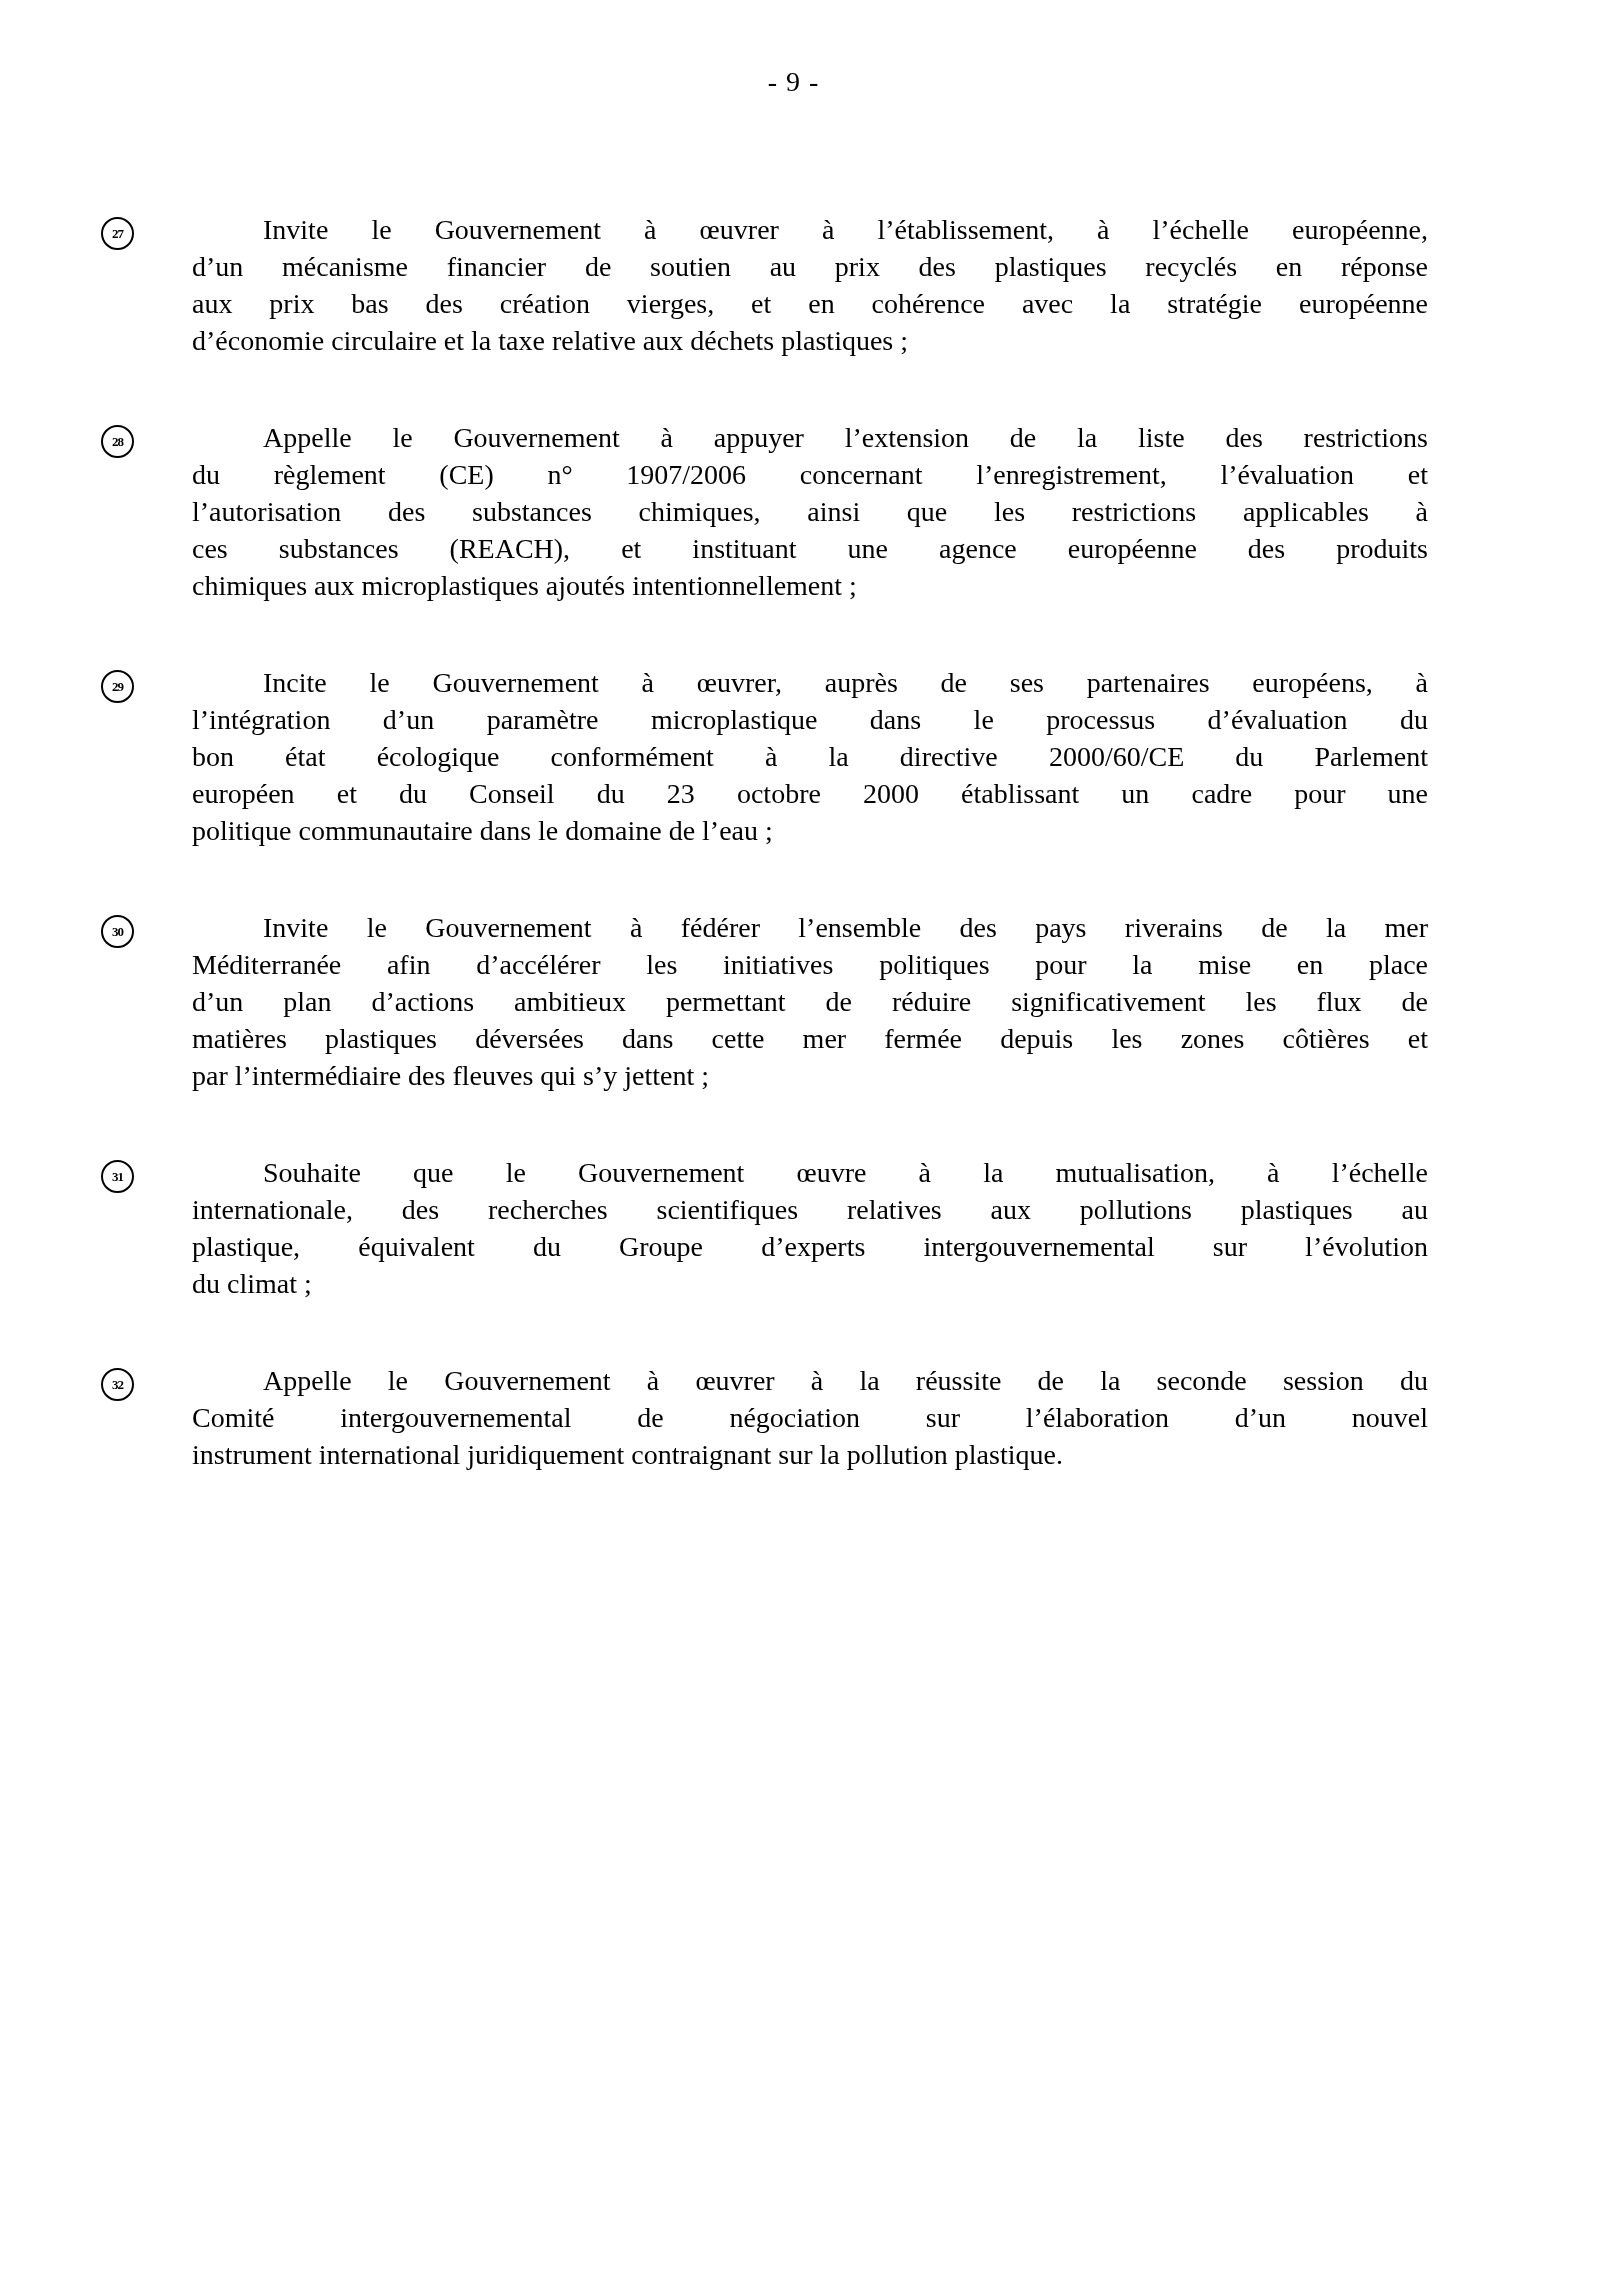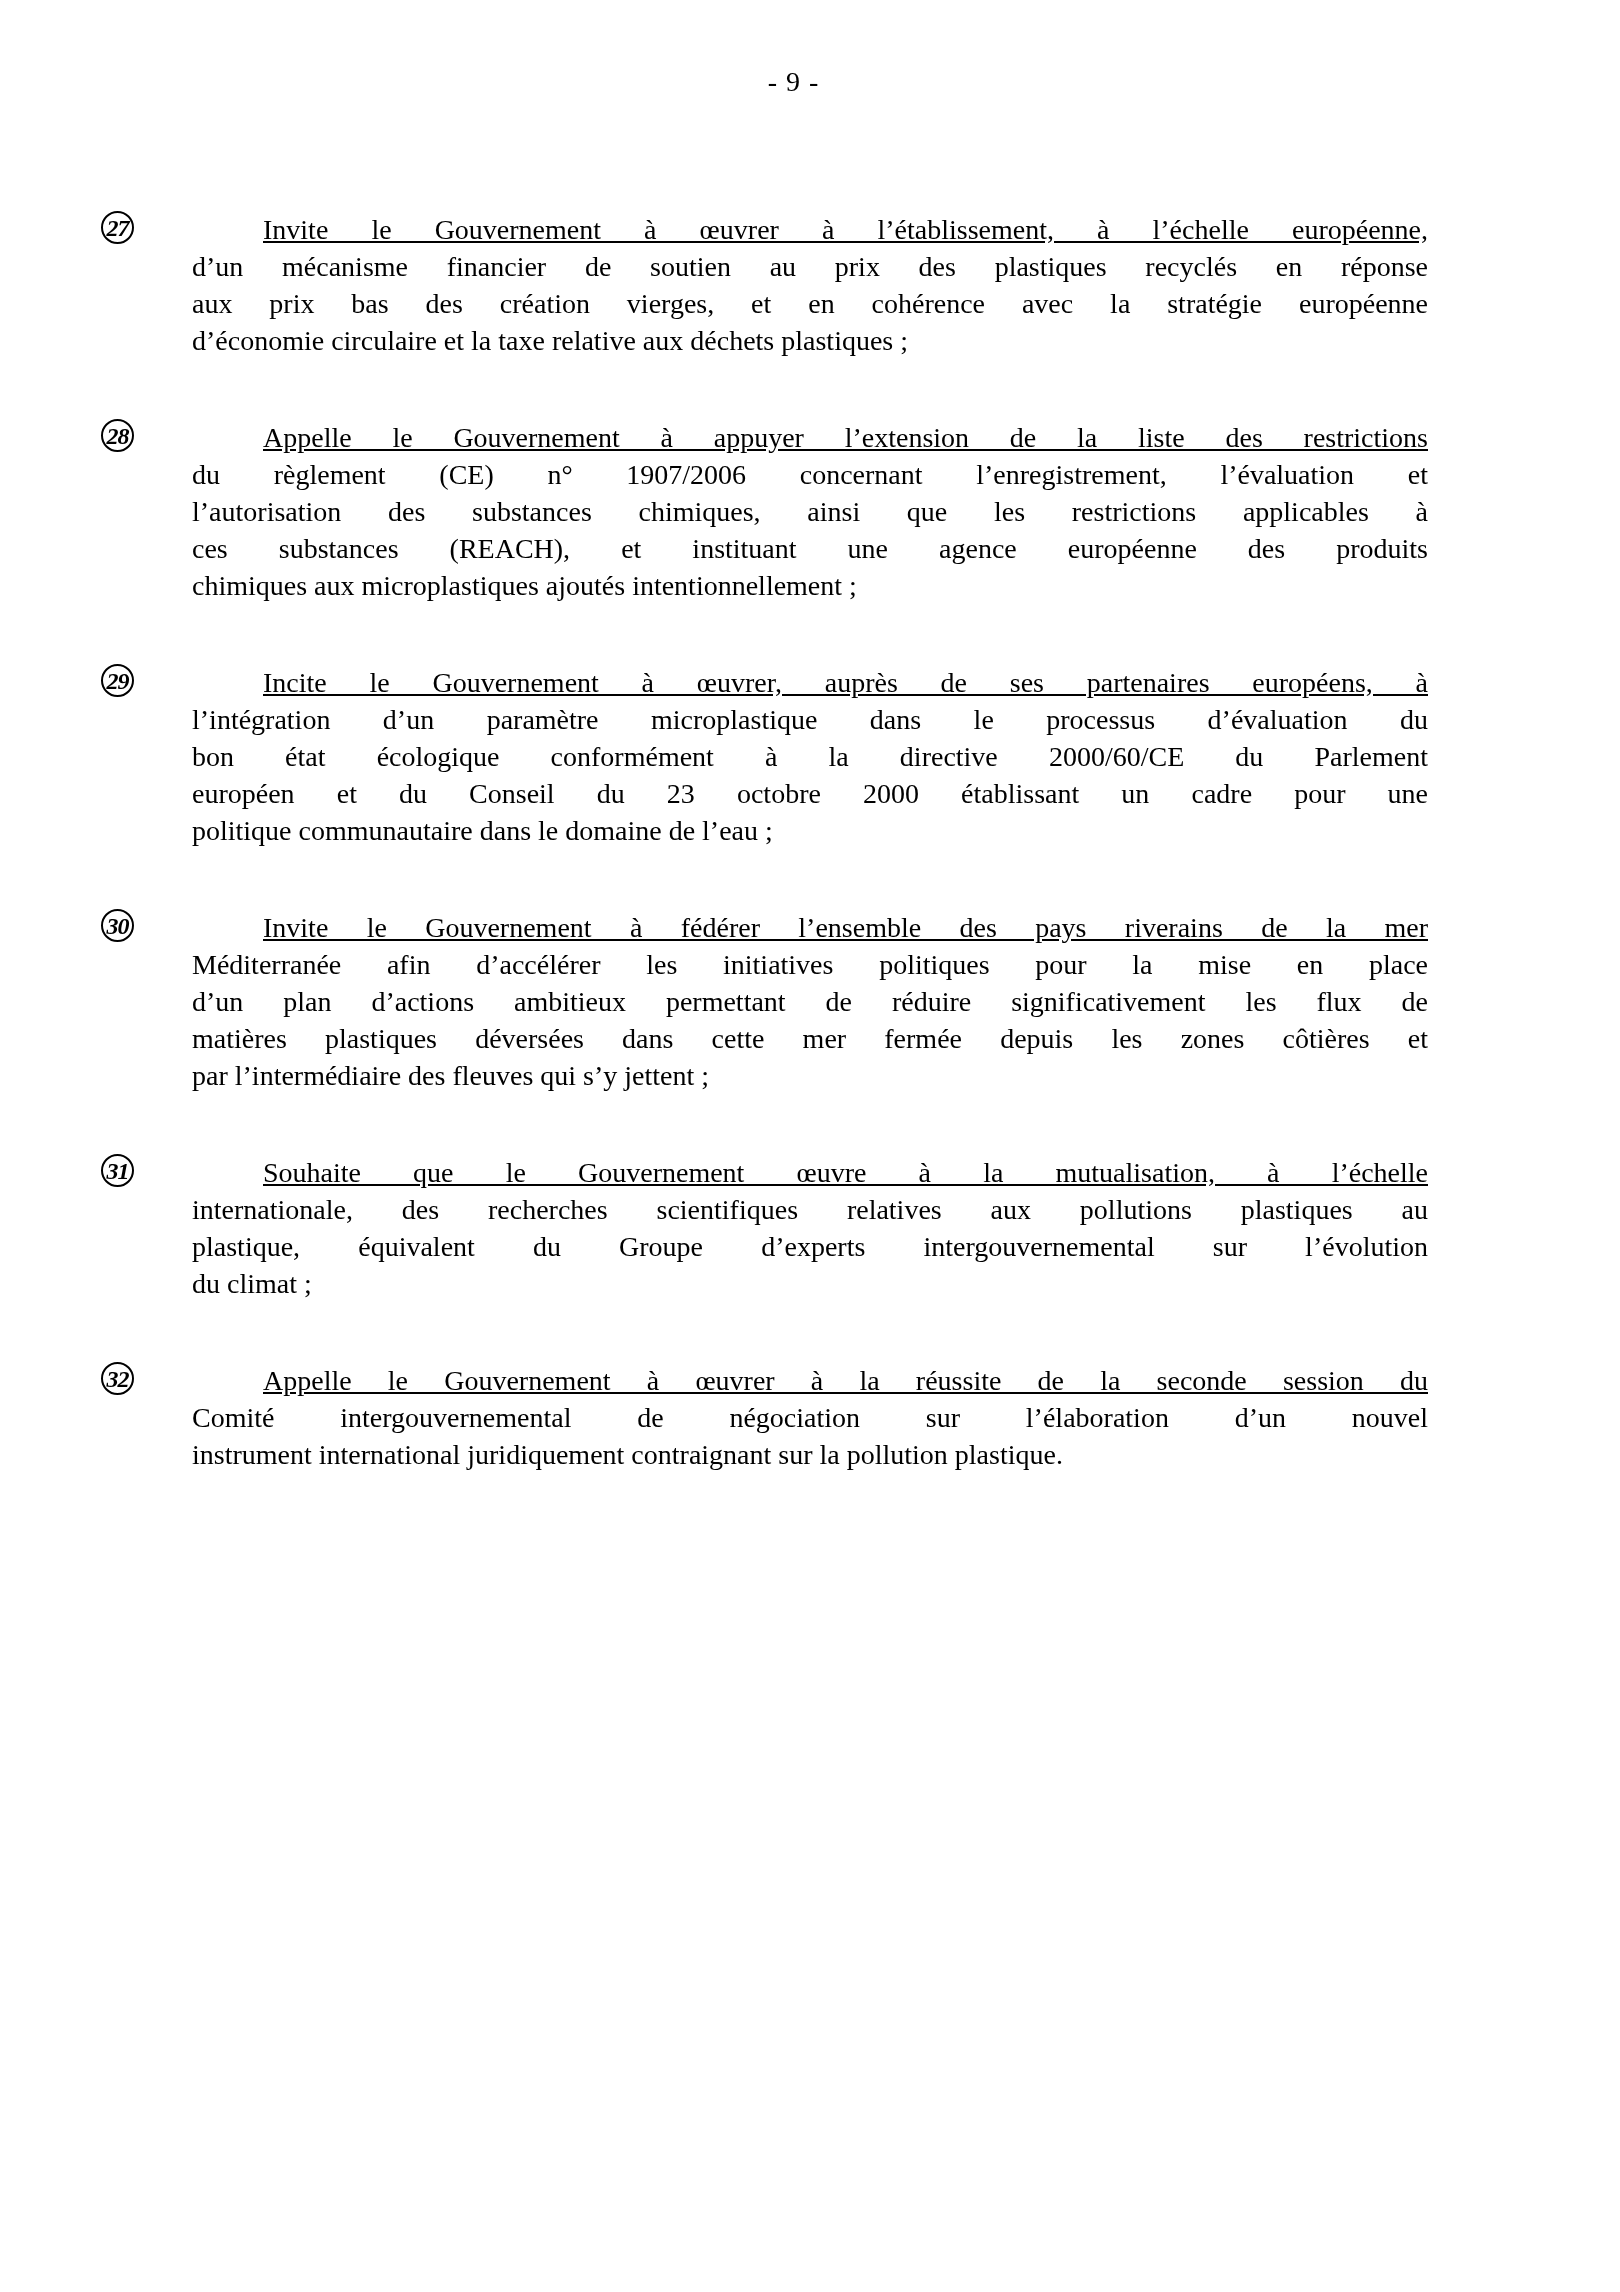--- a/index.html
+++ b/index.html
@@ -32,35 +32,34 @@
   .marker {
     flex: 0 0 auto;
     width: 29px;
     height: 29px;
     border: 2.9px solid #000;
     border-radius: 50%;
     display: flex;
     align-items: center;
     justify-content: center;
     font-weight: bold;
-    font-size: 24px;
+    font-size: 13px;
     line-height: 1;
     letter-spacing: -1px;
-    margin-top: 0;
-    font-style: italic;
+    margin-top: 6px;
   }
   .ptext {
     flex: 1 1 auto;
     margin-left: 58px;
   }
   .line {
     text-align: justify;
     text-align-last: justify;
   }
-  .line.first { text-indent: 71px; text-decoration: underline; }
+  .line.first { text-indent: 71px; }
   .line.last  { text-align: left; text-align-last: auto; font-family: Liberation Serif, serif; }
 </style>
 </head>
 <body>
 
 <div class="page">
 
   <div class="pageno">- 9 -</div>
 
   <div class="para">

